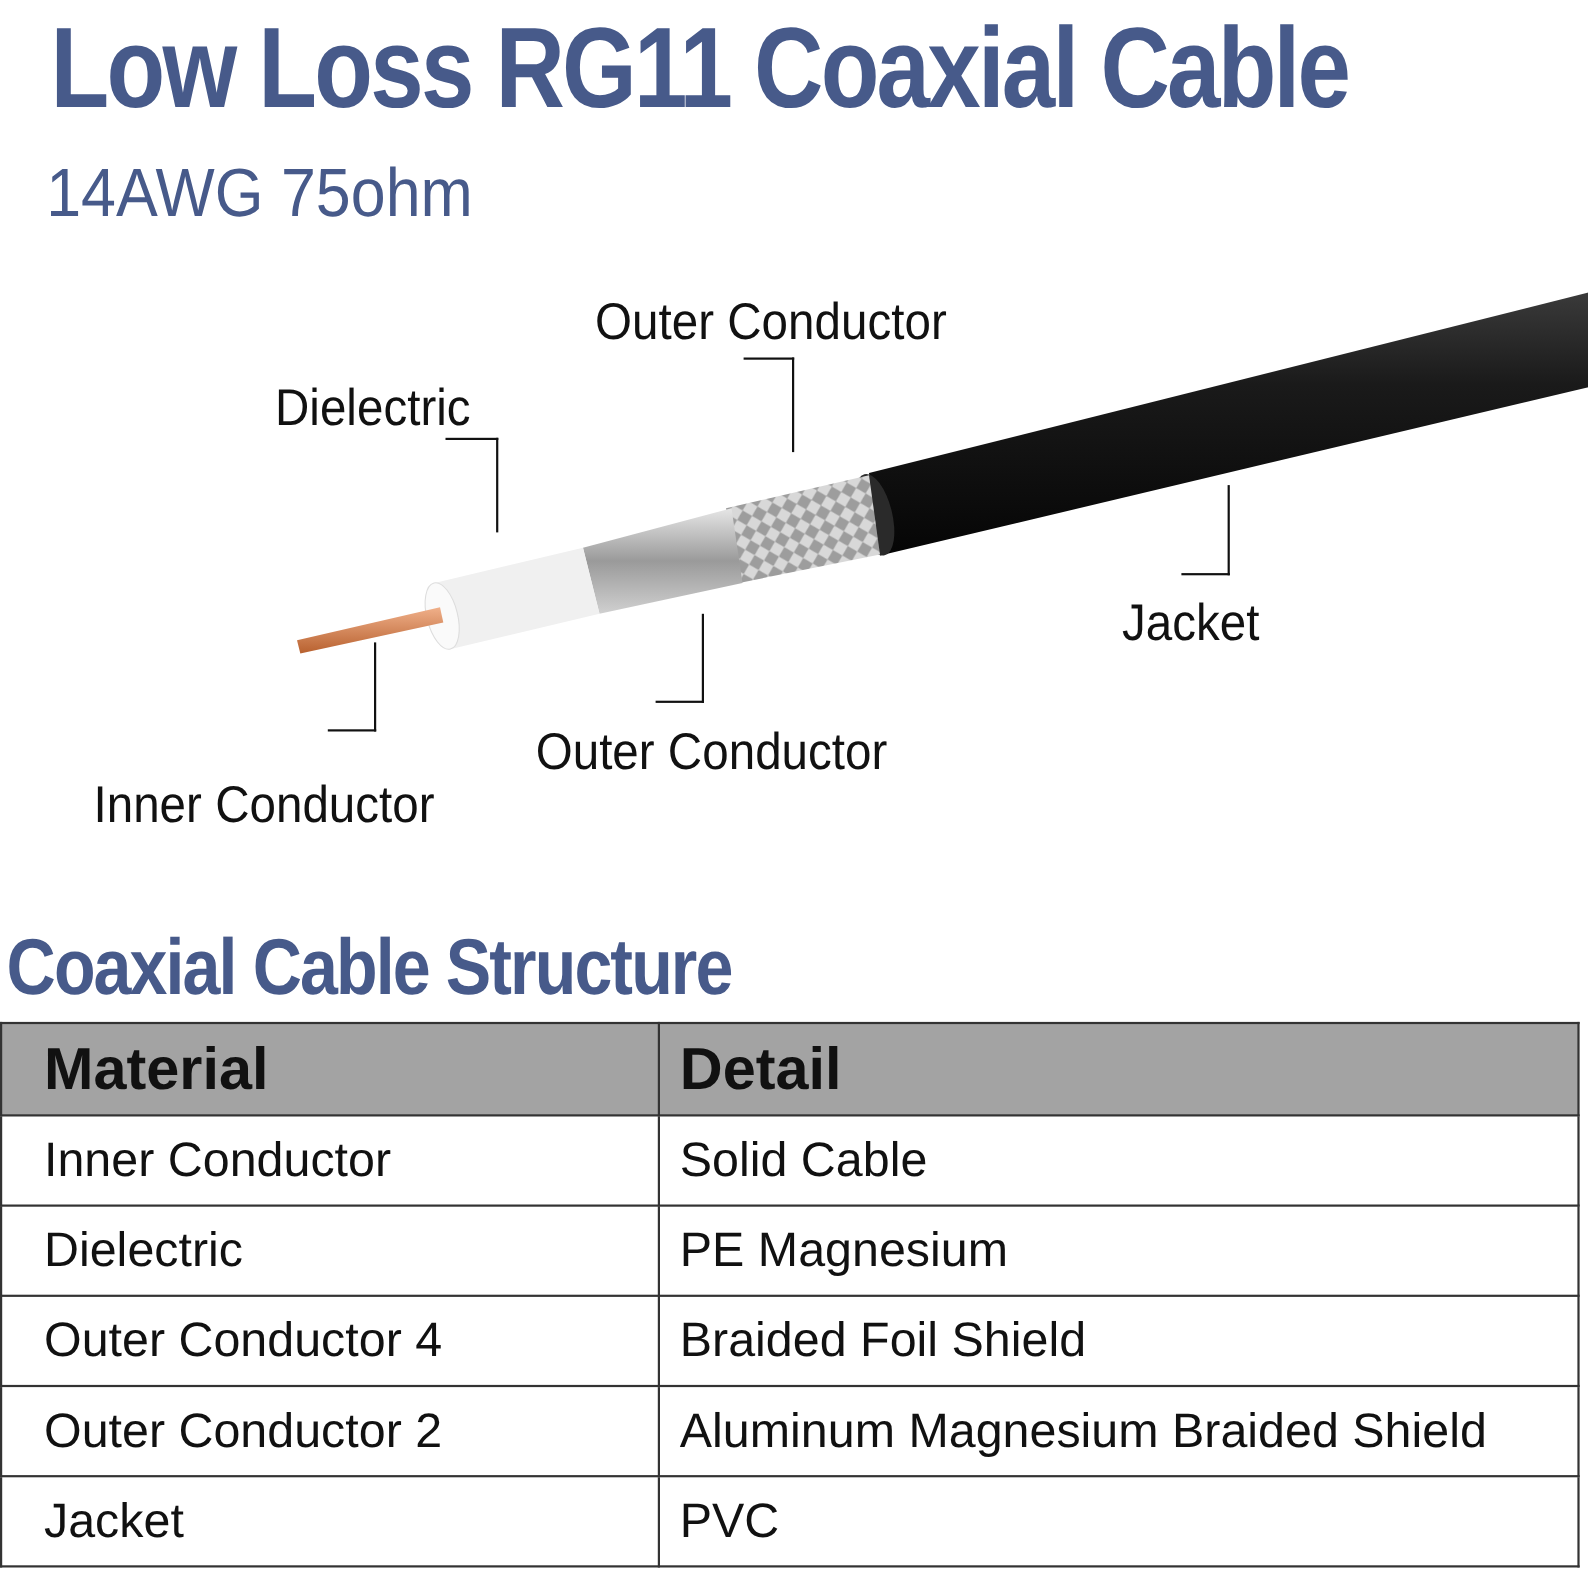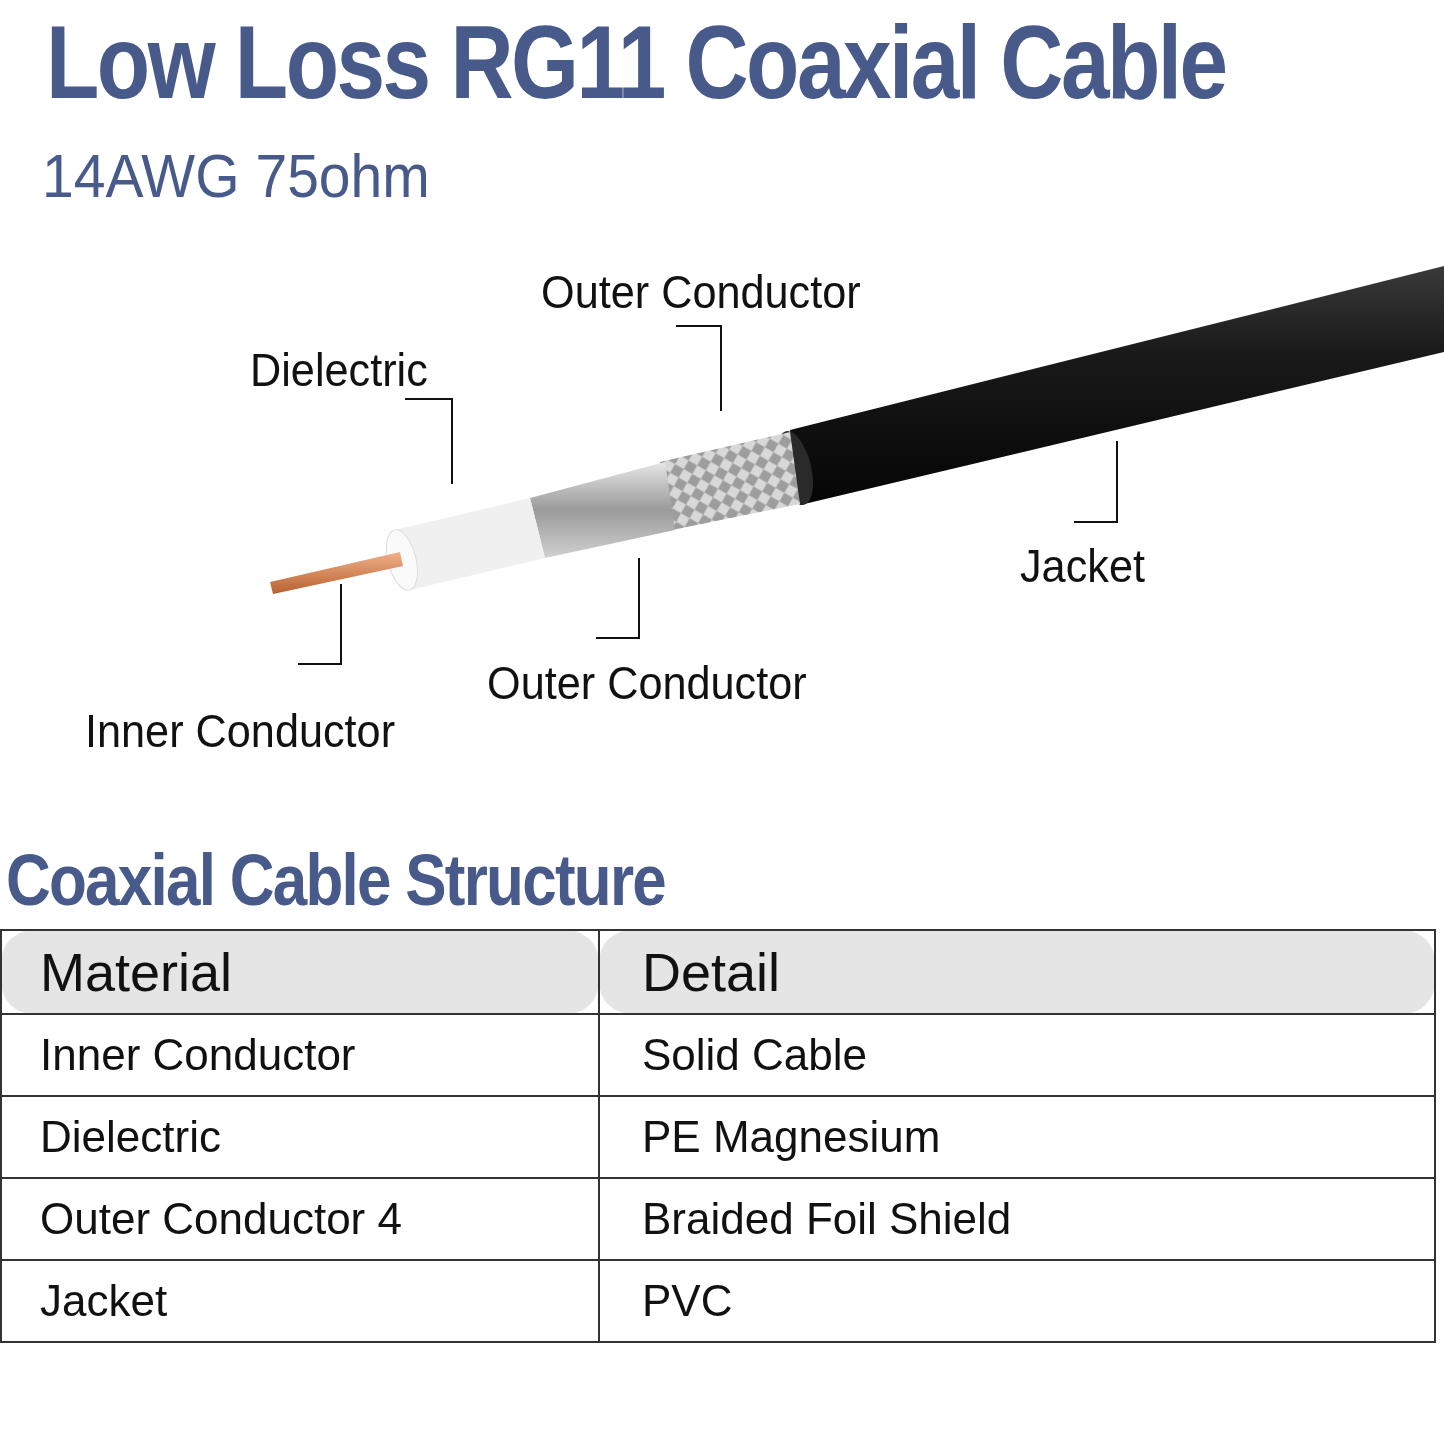--- a/index.html
+++ b/index.html
@@ -4,24 +4,24 @@
 <style>
   html,body{margin:0;padding:0;background:#fff;}
   body{width:1444px;height:1444px;position:relative;overflow:hidden;font-family:"Liberation Sans",sans-serif;}
   .title{position:absolute;left:46px;top:2px;font-family:"Liberation Sans",sans-serif;font-weight:bold;font-size:104px;color:#475a8a;letter-spacing:-3px;transform:scaleX(0.84);transform-origin:left top;white-space:nowrap;line-height:120px;}
   .subtitle{position:absolute;left:42px;top:140px;font-size:62px;color:#475a8a;white-space:nowrap;line-height:72px;transform:scaleX(0.92);transform-origin:left top;}
   .lbl{position:absolute;font-size:47px;color:#111;white-space:nowrap;line-height:56px;transform:scaleX(0.92);transform-origin:left top;}
   .leader{position:absolute;border-color:#111;border-style:solid;}
   .section-title{position:absolute;left:6px;top:840px;font-weight:bold;font-size:72px;color:#475a8a;letter-spacing:-2px;transform:scaleX(0.86);transform-origin:left top;white-space:nowrap;line-height:80px;}
   table{position:absolute;left:0;top:929px;width:1436px;border-collapse:collapse;}
   td,th{border:2px solid #333;text-align:left;padding:0 0 0 36px;height:80px;}
-  th{background:#e5e5e5;font-size:54px;font-weight:normal;color:#111;height:82px;border-radius:32px;}
+  th{background:#a3a3a3;font-size:54px;font-weight:bold;color:#111;height:82px;}
   td{font-size:44px;color:#111;}
   td:first-child,th:first-child{width:558px;padding-left:38px;}
-  td:last-child,th:last-child{padding-left:42px;margin-left:39px;}
+  td:last-child,th:last-child{padding-left:18px;margin-left:39px;}
   .cable{position:absolute;left:0;top:0;}
 </style>
 </head>
 <body>
 
 <div class="title">Low Loss RG11 Coaxial Cable</div>
 <div class="subtitle">14AWG 75ohm</div>
 
 <svg class="cable" width="1444" height="800" viewBox="0 0 1444 800">
   <defs>
@@ -89,17 +89,21 @@
   </tr>
   <tr>
     <td>Dielectric</td>
     <td>PE Magnesium</td>
   </tr>
   <tr>
     <td>Outer Conductor 4</td>
     <td>Braided Foil Shield</td>
   </tr>
   <tr>
+    <td>Outer Conductor 2</td>
+    <td>Aluminum Magnesium Braided Shield</td>
+  </tr>
+  <tr>
     <td>Jacket</td>
     <td>PVC</td>
   </tr>
 </tbody>
   </table>
 
 </body></html>

